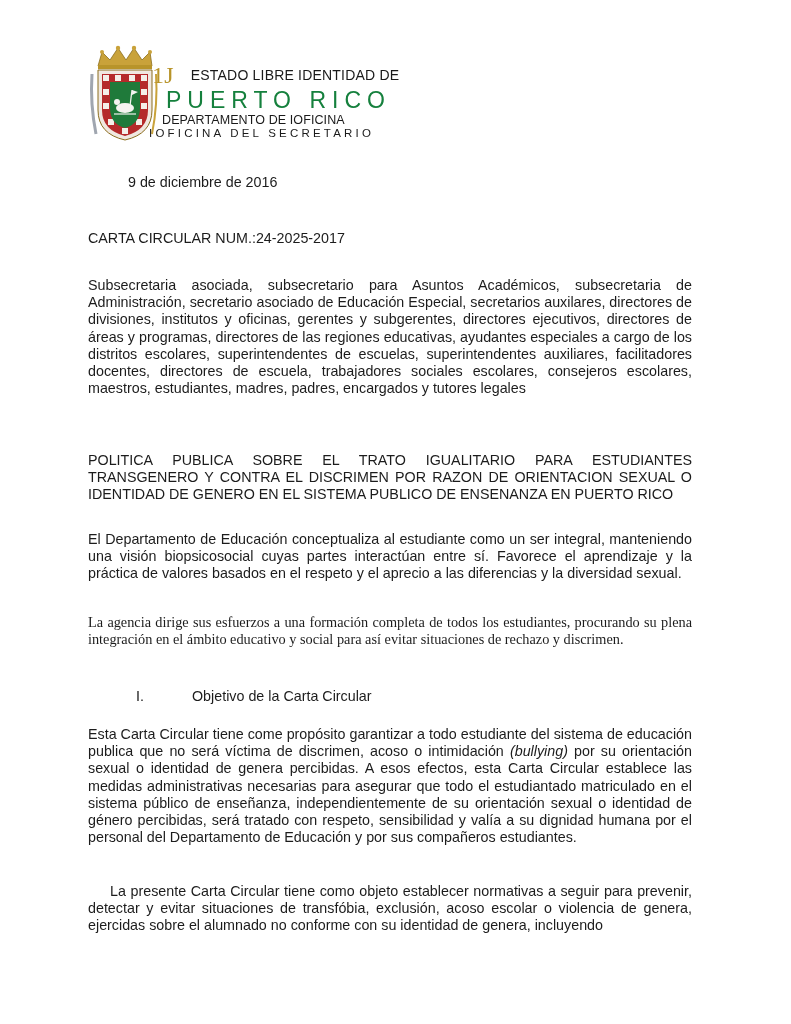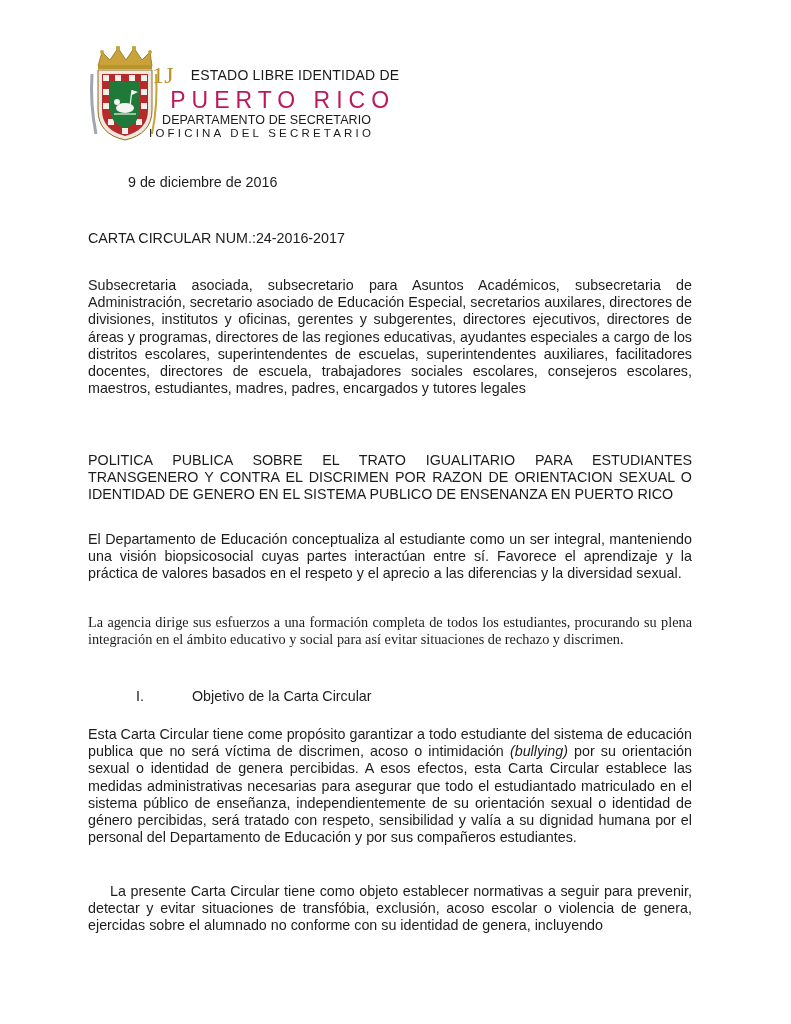--- a/index.html
+++ b/index.html
@@ -5,21 +5,21 @@
   html, body { margin: 0; padding: 0; background: #ffffff; }
   body {
     width: 791px; height: 1024px; position: relative; overflow: hidden;
     font-family: "Liberation Sans", sans-serif; color: #1a1a1a;
   }
   .letterhead { position: absolute; left: 88px; top: 44px; width: 300px; height: 100px; }
   .seal { position: absolute; left: 0; top: 0; width: 72px; height: 100px; }
   .lh-text { position: absolute; left: 64px; top: 18px; }
   .lh-line1 { font-family: "Liberation Sans", sans-serif; font-size: 14px; letter-spacing: 0.2px; white-space: nowrap; }
   .lh-line1 .bigJ { font-family: "Liberation Serif", serif; font-size: 24px; color: #b8942a; vertical-align: -3px; margin-right: 17px; }
-  .lh-line2 { font-size: 23px; letter-spacing: 6px; margin-left: 14px; margin-top: -2px; color: #be185d; white-space: nowrap; text-align: center; }
+  .lh-line2 { font-size: 23px; letter-spacing: 6px; margin-left: 14px; margin-top: -2px; color: #15803d; white-space: nowrap; }
   .lh-line3 { font-size: 12.5px; margin-left: 10px; margin-top: -1px; white-space: nowrap; letter-spacing: 0.1px; }
   .lh-line4 { font-size: 11.5px; margin-left: -3px; letter-spacing: 3.2px; white-space: nowrap; }
 
   .txt { position: absolute; left: 88px; width: 604px; font-size: 14.3px; line-height: 17.2px; color: #1c1c1c; }
   .just { text-align: justify; text-align-last: left; }
   .date { top: 174px; margin-left: 40px; }
   .circ { top: 230px; }
   .recipients { top: 277px; }
   .subject { top: 452px; text-transform: uppercase; }
   .p1 { top: 531px; }
@@ -67,27 +67,27 @@
 
     <ellipse cx="37" cy="64" rx="9" ry="5" fill="#f4f4f0"></ellipse>
     <circle cx="29" cy="58" r="3" fill="#f4f4f0"></circle>
     <line x1="42" y1="62" x2="44" y2="46" stroke="#f4f4f0" stroke-width="1.2"></line>
     <path d="M44 46 L50 48 L44 51 Z" fill="#f4f4f0"></path>
     <path d="M26 70 L48 70" stroke="#f4f4f0" stroke-width="1.2"></path>
   </svg>
   <div class="lh-text">
     <div class="lh-line1"><span class="bigJ">1J</span><span>ESTADO  LIBRE  IDENTIDAD  DE</span></div>
     <div class="lh-line2">PUERTO RICO</div>
-    <div class="lh-line3">DEPARTAMENTO  DE  SECRETARIO</div>
+    <div class="lh-line3">DEPARTAMENTO  DE  IOFICINA</div>
     <div class="lh-line4">IOFICINA  DEL  SECRETARIO</div>
   </div>
 </div>
 
 <div class="txt date">9 de diciembre de 2016</div>
-<div class="txt circ">CARTA  CIRCULAR  NUM.:24-2016-2017</div>
+<div class="txt circ">CARTA  CIRCULAR  NUM.:24-2025-2017</div>
 <div class="txt just recipients">Subsecretaria asociada, subsecretario para Asuntos Académicos, subsecretaria de Administración, secretario asociado de Educación Especial, secretarios auxilares, directores de divisiones, institutos y oficinas, gerentes y subgerentes, directores ejecutivos, directores de áreas y programas, directores de las regiones educativas, ayudantes especiales a cargo de los distritos escolares, superintendentes de escuelas, superintendentes auxiliares, facilitadores docentes, directores de escuela, trabajadores sociales escolares, consejeros escolares, maestros, estudiantes, madres, padres, encargados y tutores legales</div>
 <div class="txt just subject">POLITICA PUBLICA SOBRE EL TRATO IGUALITARIO PARA ESTUDIANTES TRANSGENERO Y CONTRA EL DISCRIMEN POR RAZON DE ORIENTACION SEXUAL O IDENTIDAD DE GENERO EN EL SISTEMA PUBLICO DE ENSENANZA EN PUERTO RICO</div>
 <div class="txt just p1">El Departamento de Educación conceptualiza al estudiante como un ser integral, manteniendo una visión biopsicosocial cuyas partes interactúan entre sí. Favorece el aprendizaje y la práctica de valores basados en el respeto y el aprecio a las diferencias y la diversidad sexual.</div>
 <div class="txt just p2">La agencia dirige sus esfuerzos a una formación completa de todos los estudiantes, procurando su plena integración en el ámbito educativo y social para así evitar situaciones de rechazo y discrimen.</div>
 <div class="txt section">
   <span class="num">I.</span><span>Objetivo de la Carta Circular</span>
 </div>
 <div class="txt just p3"><span>Esta Carta Circular tiene come propósito garantizar a todo estudiante del sistema de educación publica que no será víctima de discrimen, acoso o intimidación </span><em>(bullying)</em><span> por su orientación sexual o identidad de genera percibidas. A esos efectos, esta Carta Circular establece las medidas administrativas necesarias para asegurar que todo el estudiantado matriculado en el sistema público de enseñanza, independientemente de su orientación sexual o identidad de género percibidas, será tratado con respeto, sensibilidad y valía a su dignidad humana por el personal del Departamento de Educación y por sus compañeros estudiantes.</span></div>
 <div class="txt just p4">La presente Carta Circular tiene como objeto establecer normativas a seguir para prevenir, detectar y evitar situaciones de transfóbia, exclusión, acoso escolar o violencia de genera, ejercidas sobre el alumnado no conforme con su identidad de genera, incluyendo</div>
 

